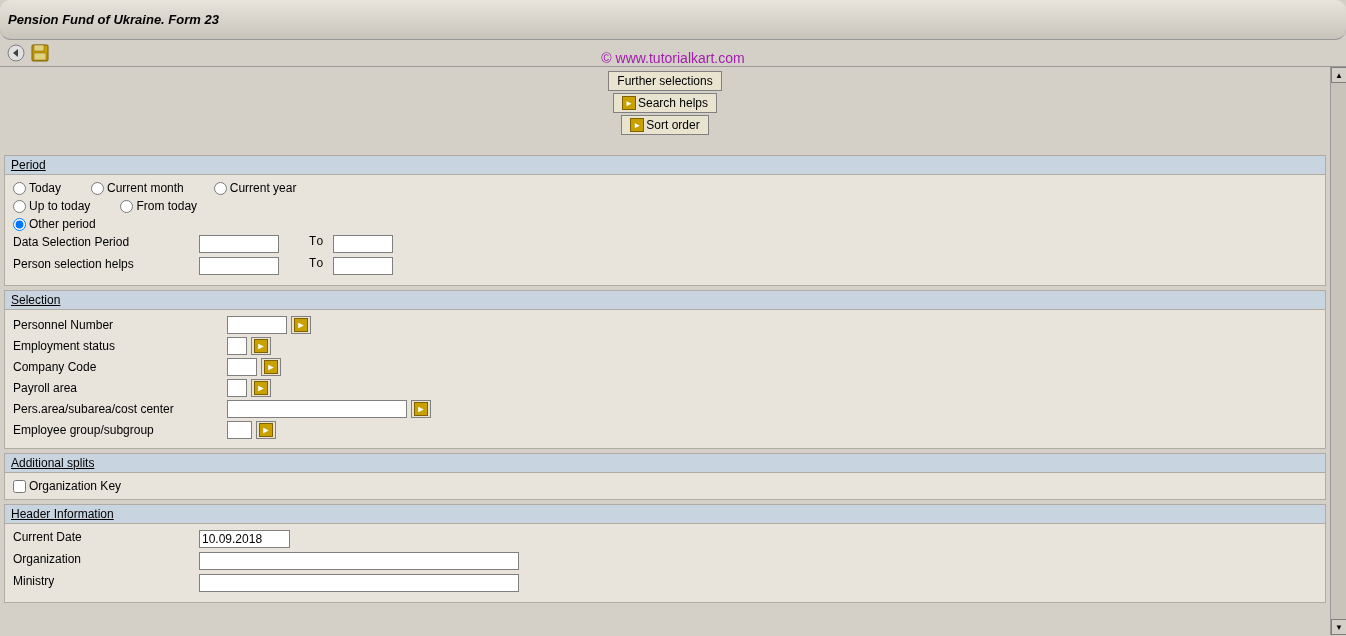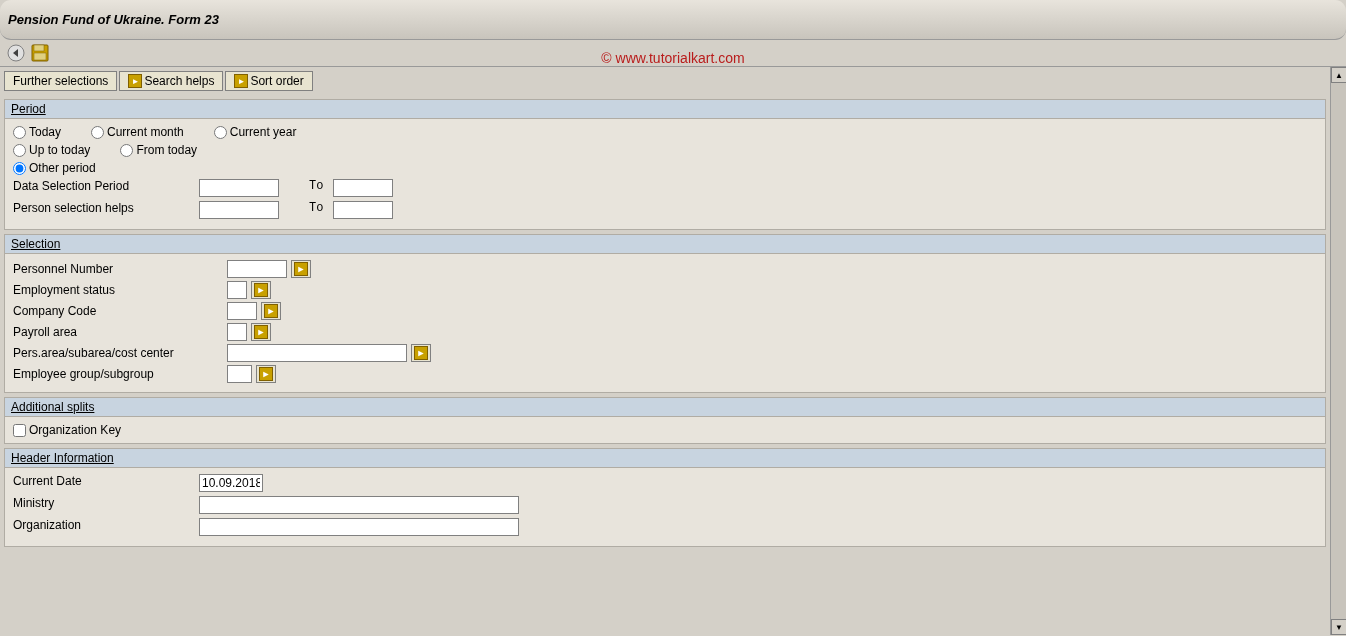--- a/index.html
+++ b/index.html
@@ -35,21 +35,21 @@
       display: inline-flex;
       align-items: center;
       justify-content: center;
       cursor: pointer;
     }
     .watermark {
       position: absolute;
       top: 50px;
       left: 50%;
       transform: translateX(-50%);
-      color: #b91c1c;
+      color: #a21caf;
       font-size: 14px;
       pointer-events: none;
     }
     .main-content {
       display: flex;
       height: calc(636px - 68px);
     }
     .content-area {
       flex: 1;
       overflow-y: auto;
@@ -77,21 +77,22 @@
     .scroll-track {
       flex: 1;
       background: #c8c4bc;
     }
 
     
     .tabs-bar {
       display: flex;
       align-items: center;
       gap: 2px;
-      margin-bottom: 8px;
+      margin-bottom: 20px;
+      flex-direction: column;
     }
     .tab-btn {
       display: flex;
       align-items: center;
       gap: 2px;
       padding: 2px 8px;
       background: #e8e4d0;
       border: 1px solid #808080;
       cursor: pointer;
       font-size: 12px;
@@ -369,30 +370,30 @@
         </label>
       </div>
     </div>
 
     <div class="section">
       <div class="section-header">Header Information</div>
       <div class="section-body">
 
         <div class="form-row">
           <span class="form-label">Current Date</span>
-          <input type="text" class="form-input" style="width: 64px;" value="10.09.2018">
+          <input type="text" class="form-input" style="width: 91px;" value="10.09.2018">
+        </div>
+
+        <div class="form-row">
+          <span class="form-label">Organization</span>
+          <input type="text" class="form-input" style="width: 320px;" value="">
         </div>
 
         <div class="form-row">
           <span class="form-label">Ministry</span>
-          <input type="text" class="form-input" style="width: 320px;" value="">
-        </div>
-
-        <div class="form-row">
-          <span class="form-label">Organization</span>
           <input type="text" class="form-input" style="width: 320px;" value="">
         </div>
 
       </div>
     </div>
 
   </div>
 
   <div class="scrollbar-right">
     <div class="scroll-btn">▲</div>

